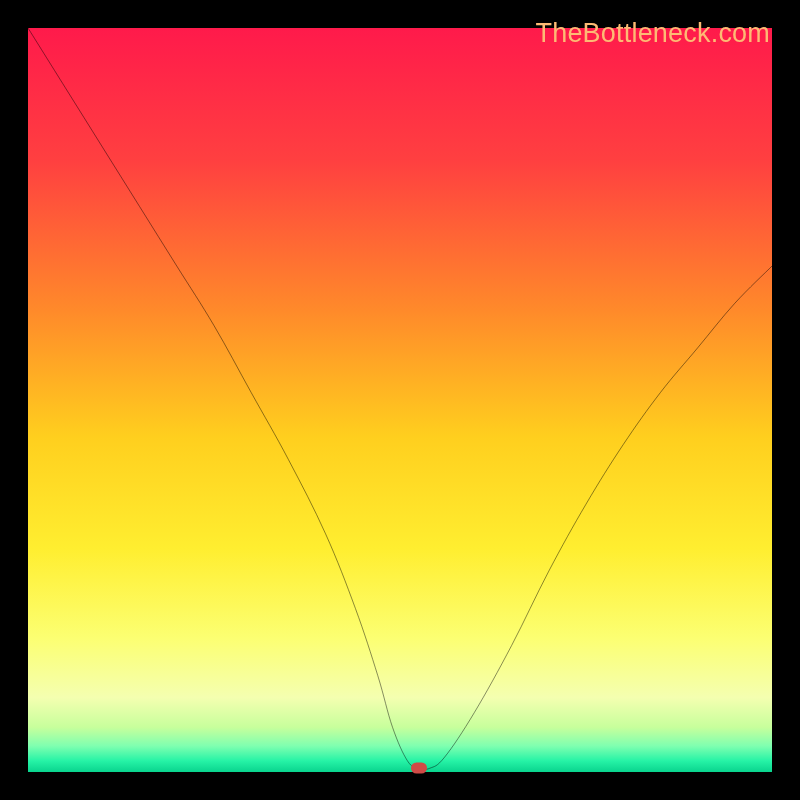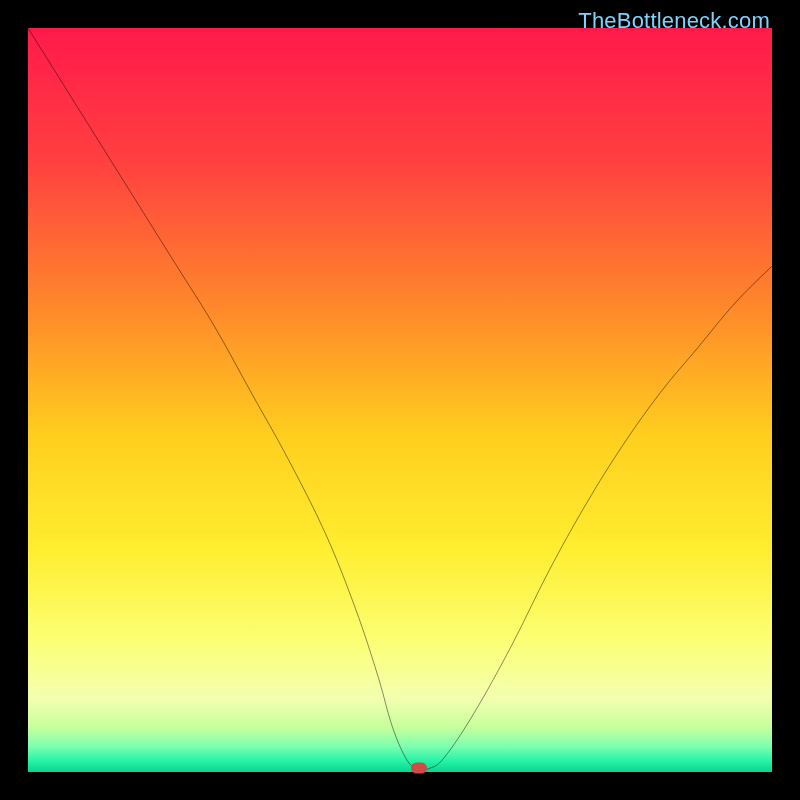--- a/index.html
+++ b/index.html
@@ -29,24 +29,24 @@
   
   .gradient {
     position: absolute;
     left: 0;
     top: 0;
     width: 100%;
     height: 100%;
   }
   .watermark {
     position: absolute;
-    top: 8px;
+    top: 18px;
     right: 30px;
-    color: #7dd3fc;
-    font-size: 22px;
+    color: #fdba74;
+    font-size: 27px;
     font-weight: 500;
     letter-spacing: 0.2px;
     user-select: none;
   }
   svg.curve {
     position: absolute;
     left: 0;
     top: 0;
     width: 100%;
     height: 100%;

